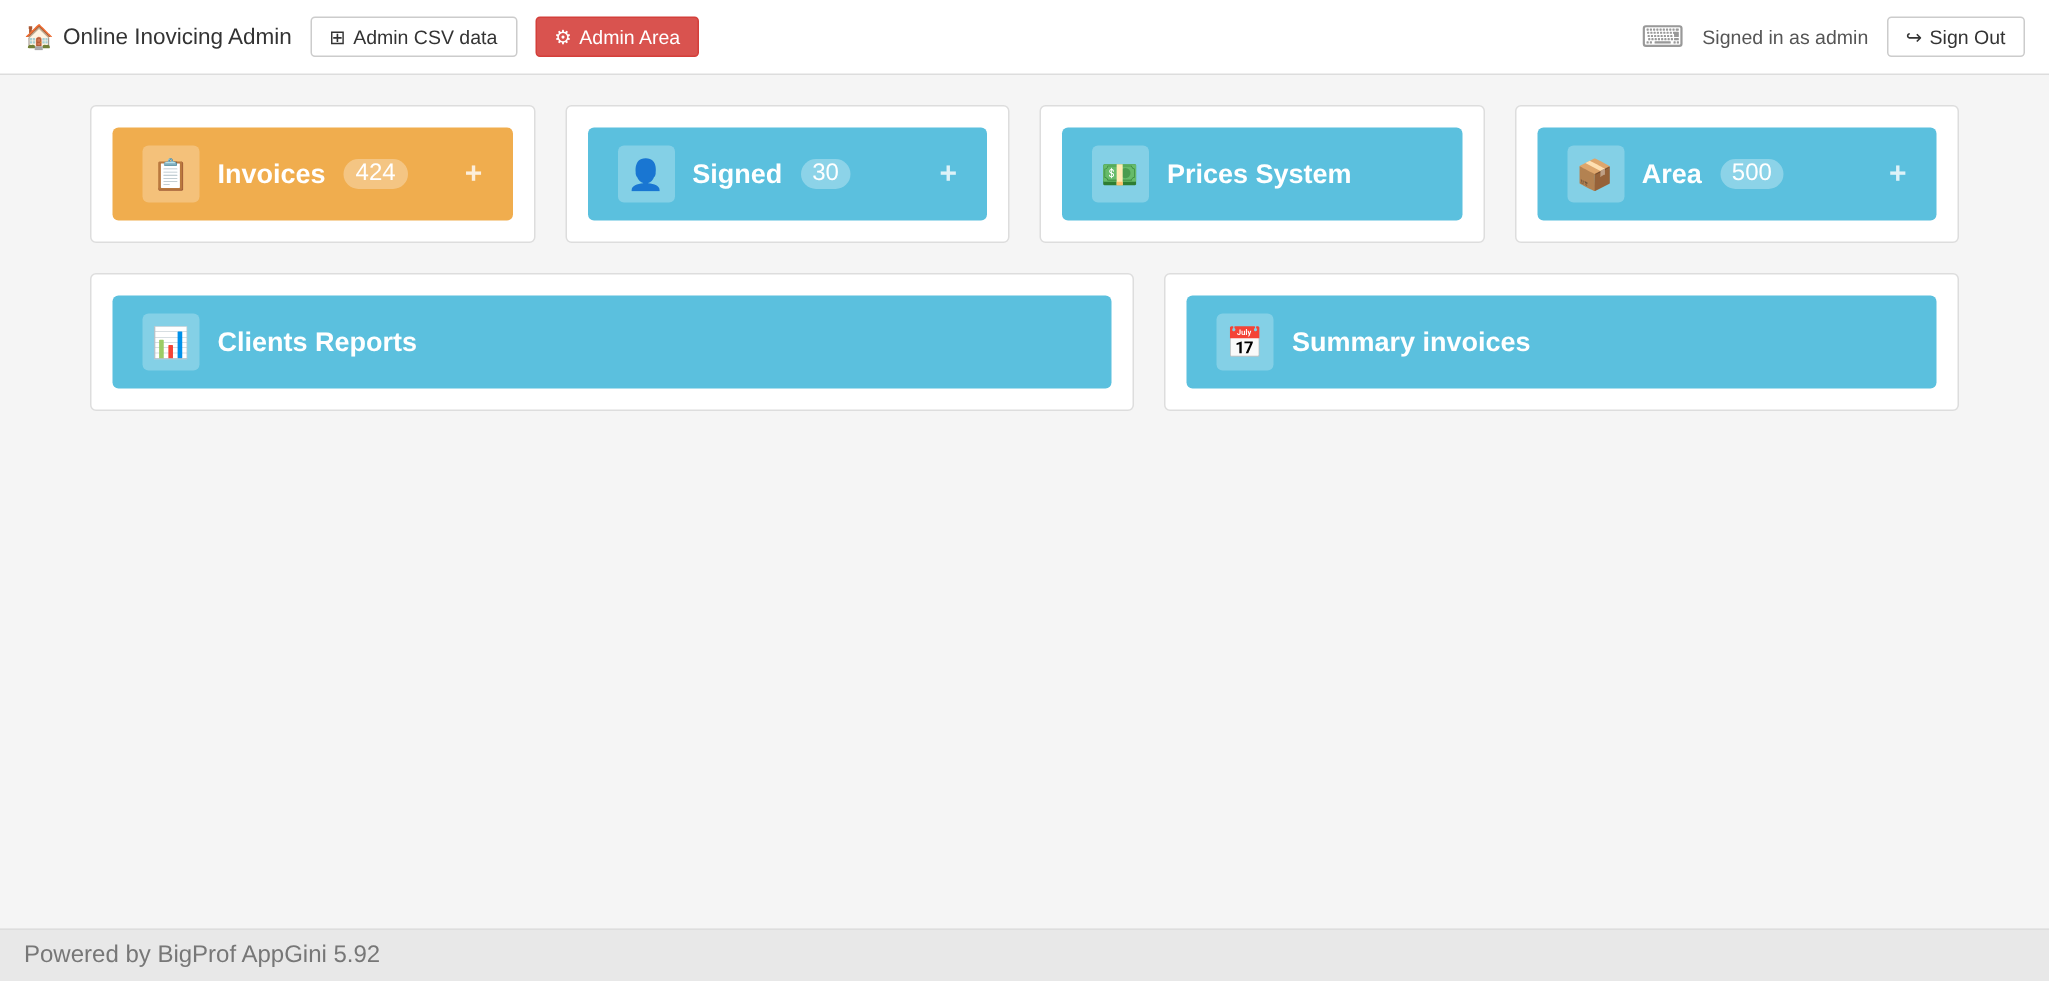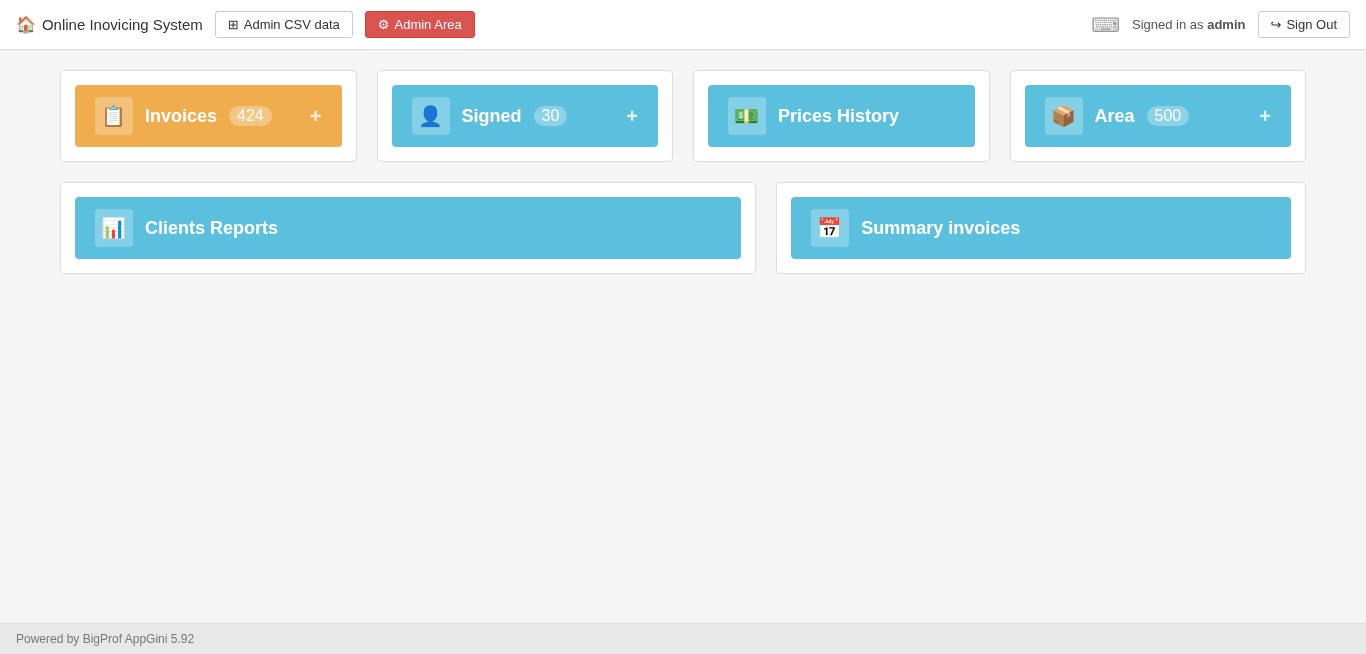--- a/index.html
+++ b/index.html
@@ -63,21 +63,21 @@
     }
     .keyboard-icon {
       font-size: 20px;
       color: #999;
     }
     .signed-in-text {
       font-size: 13px;
       color: #555;
     }
     .signed-in-text strong {
-      font-weight: bold;
+      font-weight: normal;
     }
     .btn-signout {
       border: 1px solid #ccc;
       background: #fff;
       color: #333;
       padding: 5px 12px;
       font-size: 13px;
       cursor: pointer;
       border-radius: 3px;
       display: flex;
@@ -165,31 +165,31 @@
       justify-content: center;
       font-size: 20px;
       flex-shrink: 0;
     }
 
     
     footer {
       background: #e8e8e8;
       border-top: 1px solid #ddd;
       padding: 8px 16px;
-      font-size: 12px;
+      font-size: 16px;
       color: #777;
     }
   </style>
 </head>
 <body>
 
 <nav class="navbar">
   <a class="navbar-brand" href="#">
     <span class="home-icon">🏠</span>
-    <span>Online Inovicing System</span>
+    <span>Online Inovicing Admin</span>
   </a>
   <button class="btn-import">
     <span>⊞</span>
     <span>Admin CSV data</span>
   </button>
   <button class="btn-admin">
     <span>⚙</span>
     <span>Admin Area</span>
   </button>
   <div class="navbar-right">
@@ -228,21 +228,21 @@
         <span class="badge">30</span>
         <span class="plus-btn">+</span>
       </button>
     </div>
 
     <div class="card-container">
       <button class="module-btn">
         <div class="icon-box">
           <span>💵</span>
         </div>
-        <span>Prices History</span>
+        <span>Prices System</span>
       </button>
     </div>
 
     <div class="card-container">
       <button class="module-btn">
         <div class="icon-box">
           <span>📦</span>
         </div>
         <span>Area</span>
         <span class="badge">500</span>

